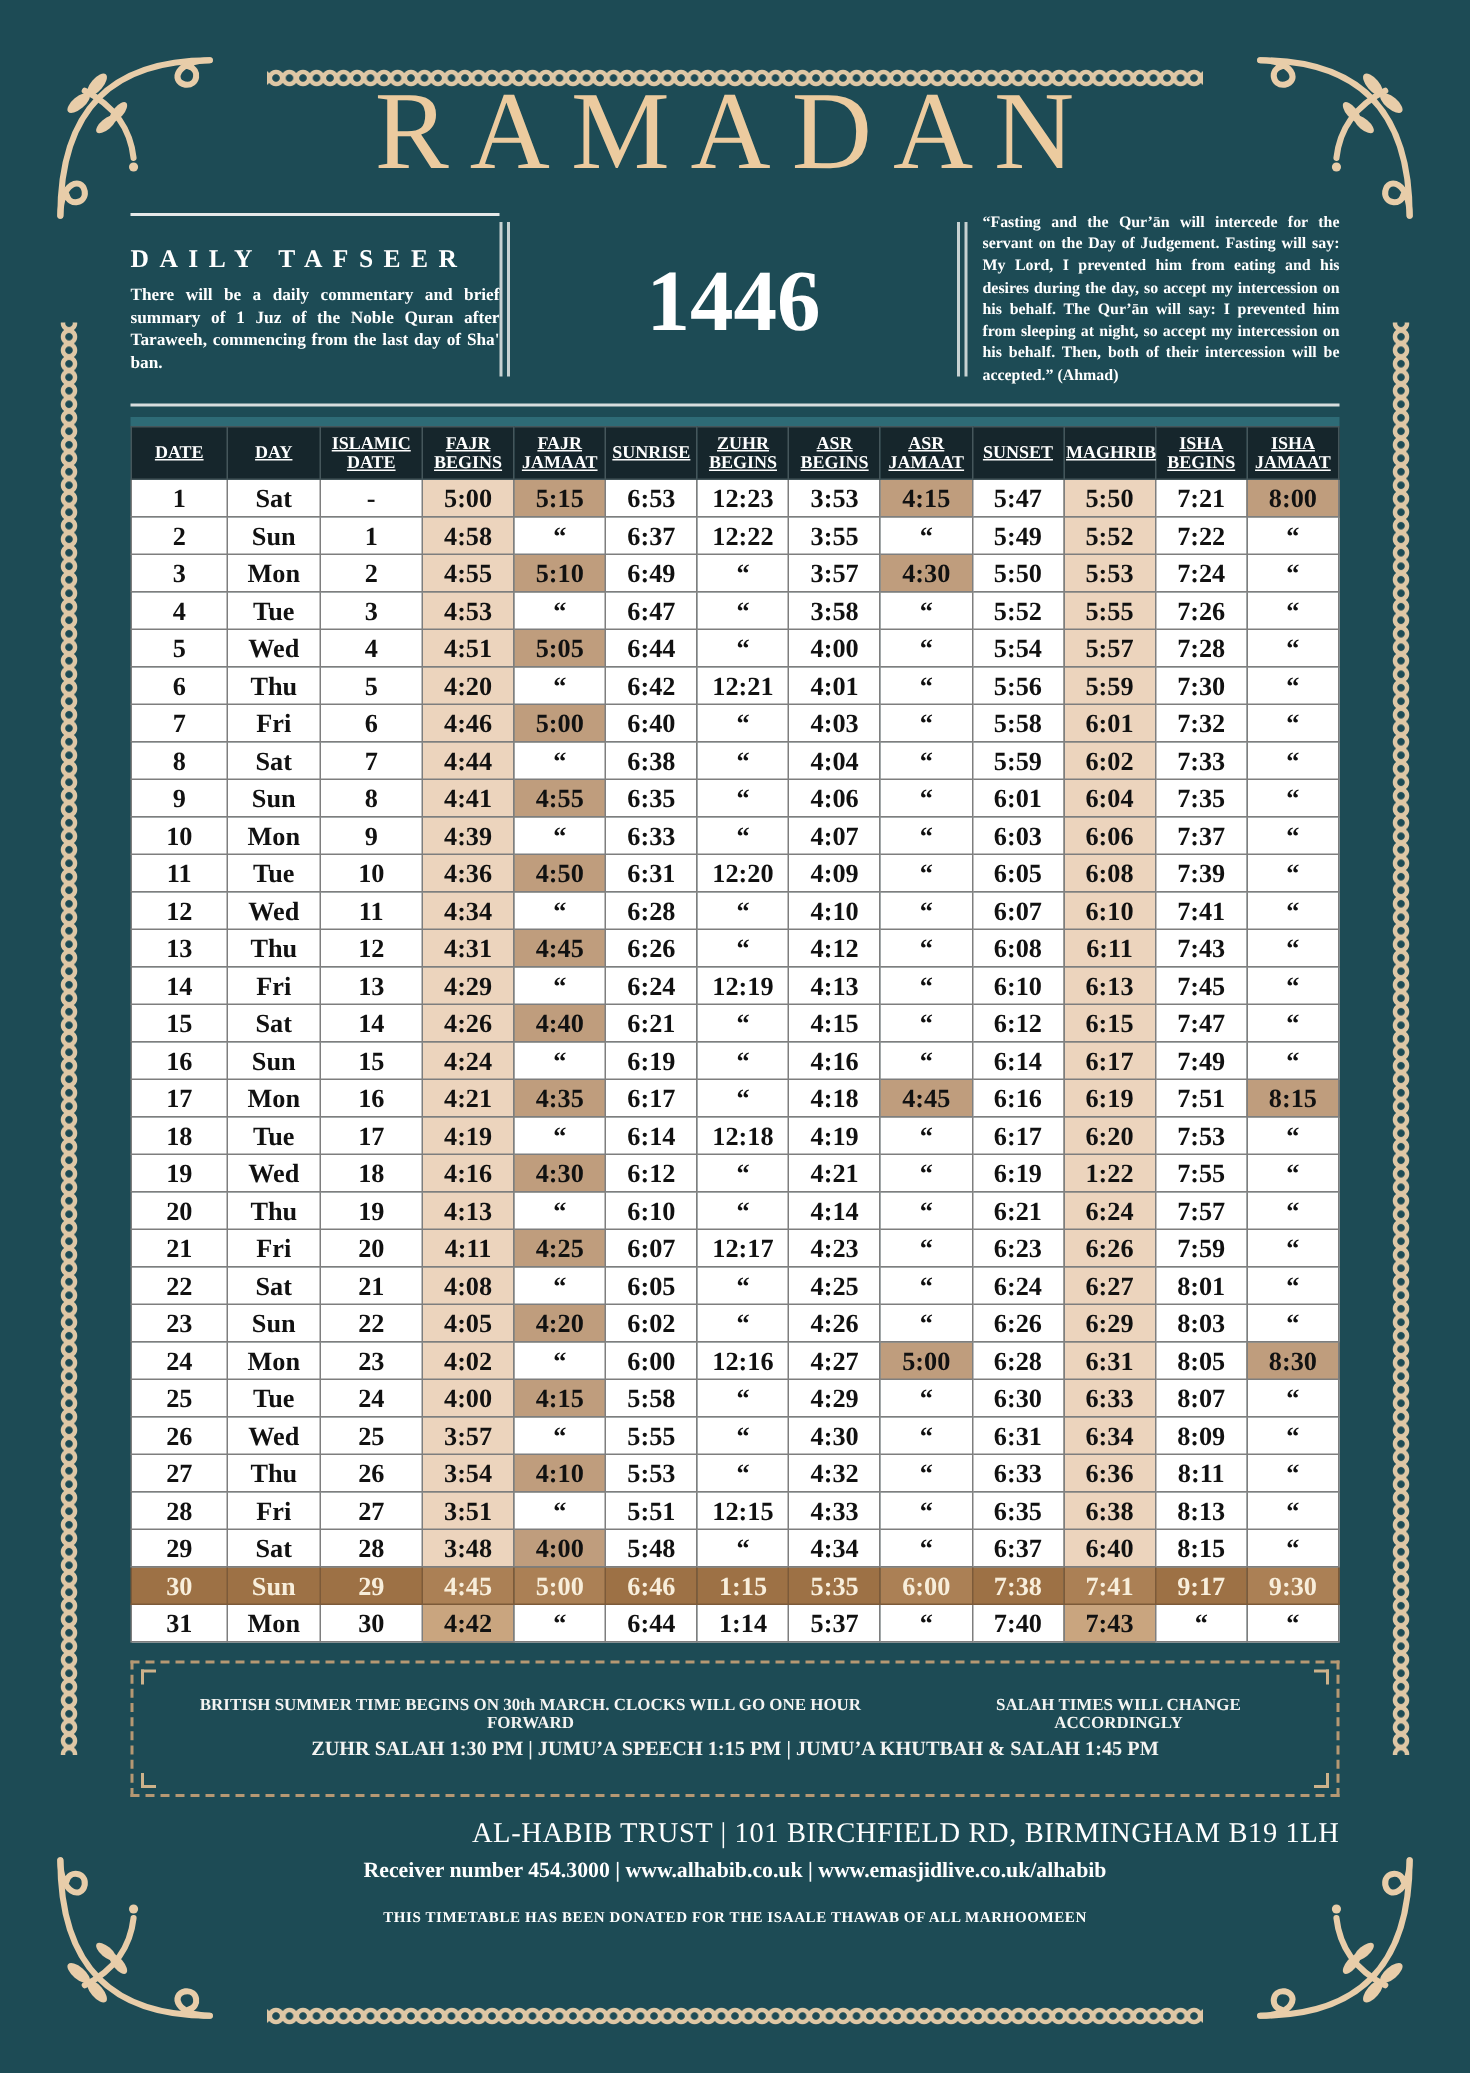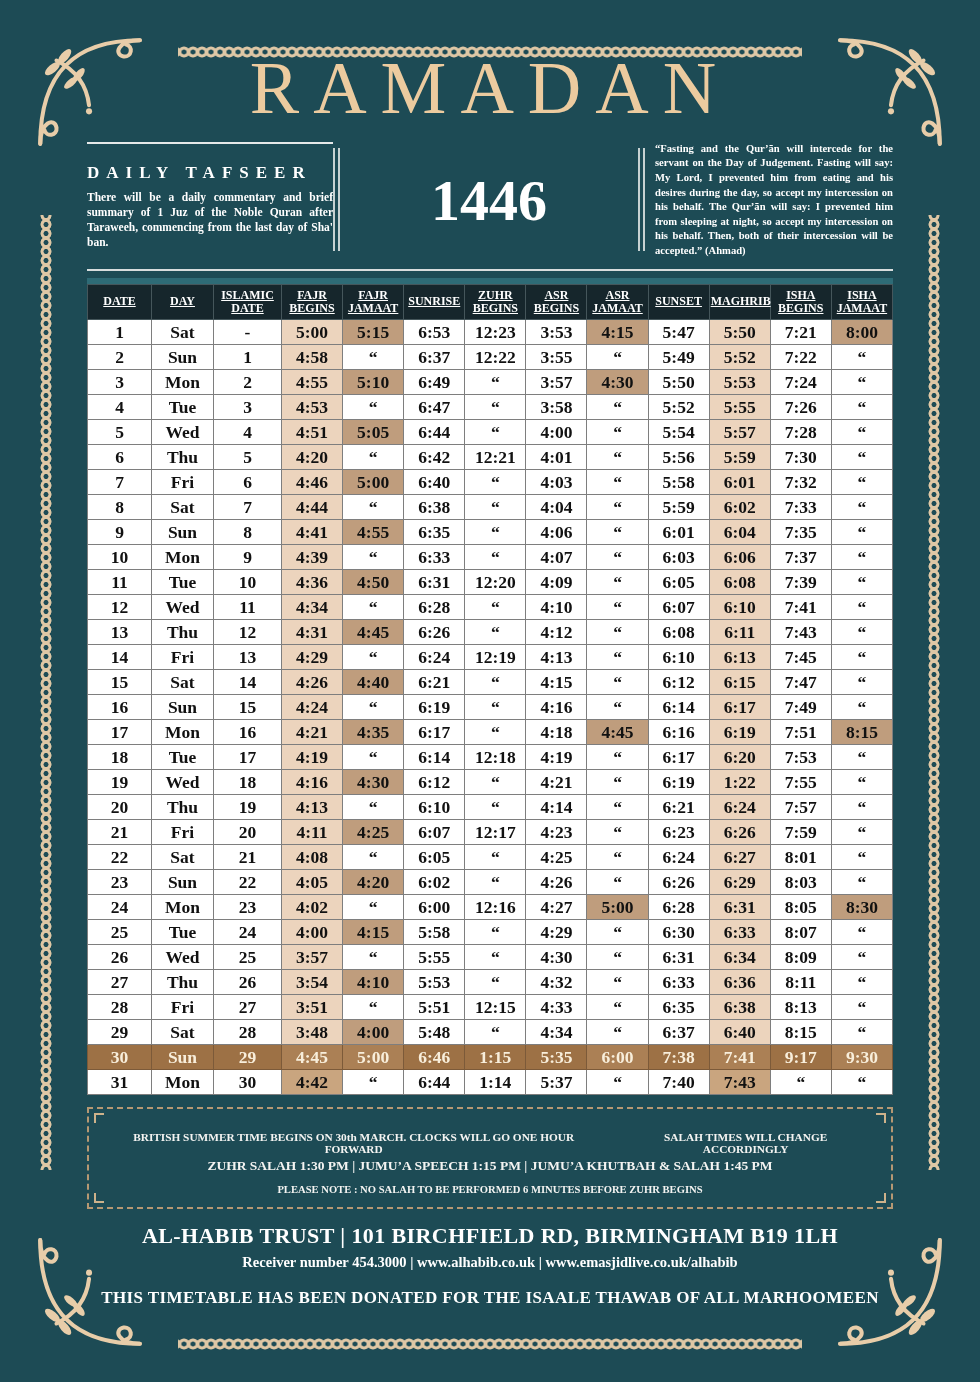--- a/index.html
+++ b/index.html
@@ -76,23 +76,23 @@
   .notes .nl2 { margin-top:9px; font-size:11.3px; font-weight:bold; display:flex; justify-content:center; gap:34px; }
   .notes .nl3 { margin-top:3px; font-size:13.5px; font-weight:bold; }
   .notes .nl4 { margin-top:10px; font-size:10.6px; font-weight:bold; display:flex; justify-content:center; gap:40px; }
   .nb-c { position:absolute; width:10px; height:10px; border-top:2px solid #cdb28b; border-left:2px solid #cdb28b; }
   .nb-c.a { top:4px; left:5px; }
   .nb-c.b { top:4px; right:5px; transform:rotate(90deg); }
   .nb-c.c { bottom:4px; right:5px; transform:rotate(180deg); }
   .nb-c.d { bottom:4px; left:5px; transform:rotate(270deg); }
   
   .foot { text-align:center; color:#fff; margin-top:14px; }
-  .foot .org { font-size:22px; font-weight:bold; letter-spacing:.4px; }
+  .foot .org { font-size:19px; font-weight:normal; letter-spacing:.4px;text-align:right; }
   .foot .contact { font-size:14.5px; font-weight:bold; margin-top:5px; }
-  .foot .donated { font-size:17px; font-weight:bold; margin-top:17px; letter-spacing:.4px; }
+  .foot .donated { font-size:10px; font-weight:bold; margin-top:17px; letter-spacing:.4px; }
 </style>
 </head>
 <body>
 
 <div class="page">
 
   <svg class="corner tl" viewBox="0 0 120 120">
     <g fill="none" stroke="#e8cda9" stroke-width="4" stroke-linecap="round">
       <path d="M112 10 C50 10 14 40 14 112"></path>
       <path d="M14 112 C14 90 28 86 30 96 C31 104 20 106 18 98"></path>
@@ -684,21 +684,20 @@
       <span class="nb-c a"></span>
       <span class="nb-c b"></span>
       <span class="nb-c c"></span>
       <span class="nb-c d"></span>
       <div class="nl2">
         <span>BRITISH SUMMER TIME BEGINS ON 30th MARCH. CLOCKS WILL GO ONE HOUR FORWARD</span>
         <span>SALAH TIMES WILL CHANGE ACCORDINGLY</span>
       </div>
       <div class="nl3">ZUHR SALAH 1:30 PM | JUMU’A SPEECH 1:15 PM | JUMU’A KHUTBAH &amp; SALAH 1:45 PM</div>
       <div class="nl4">
-        <span>PLEASE NOTE : NO SALAH TO BE PERFORMED 6 MINUTES BEFORE ZUHR BEGINS</span>
       </div>
     </div>
 
     <div class="foot">
       <div class="org">AL-HABIB TRUST | 101 BIRCHFIELD RD, BIRMINGHAM B19 1LH</div>
       <div class="contact">Receiver number 454.3000 | www.alhabib.co.uk | www.emasjidlive.co.uk/alhabib</div>
       <div class="donated">THIS TIMETABLE HAS BEEN DONATED FOR THE ISAALE THAWAB OF ALL MARHOOMEEN</div>
     </div>
   </div>
 </div>

